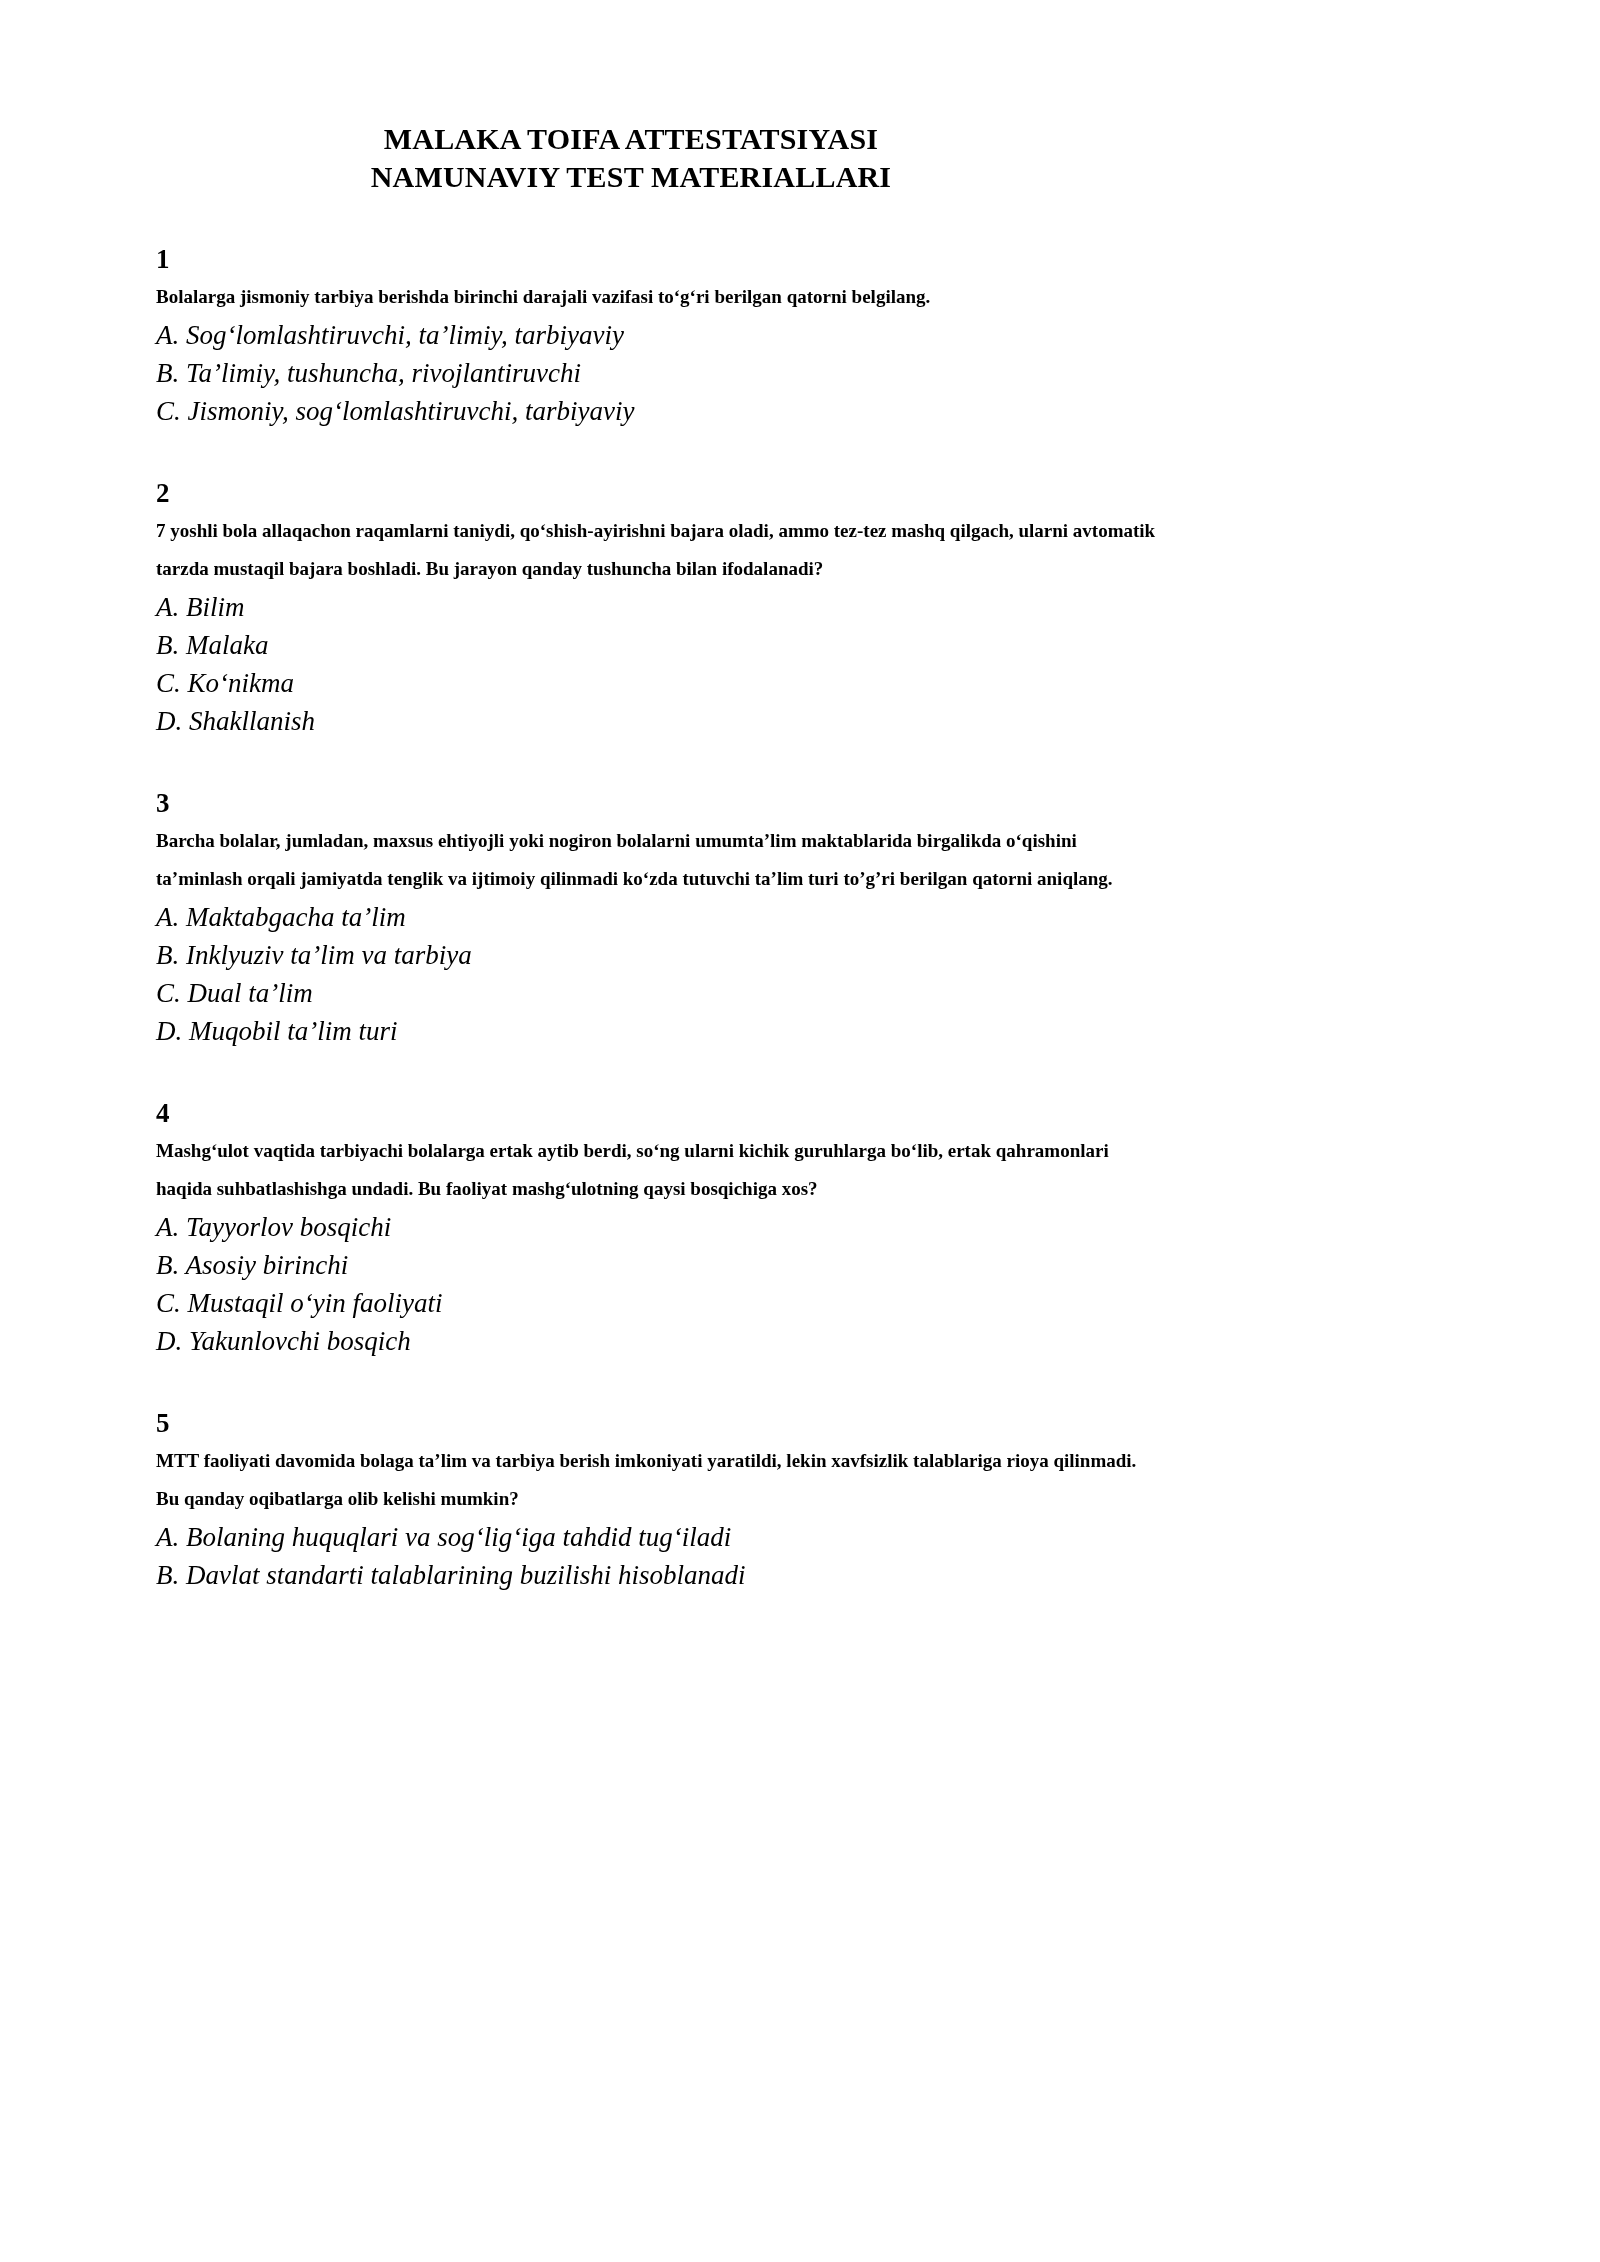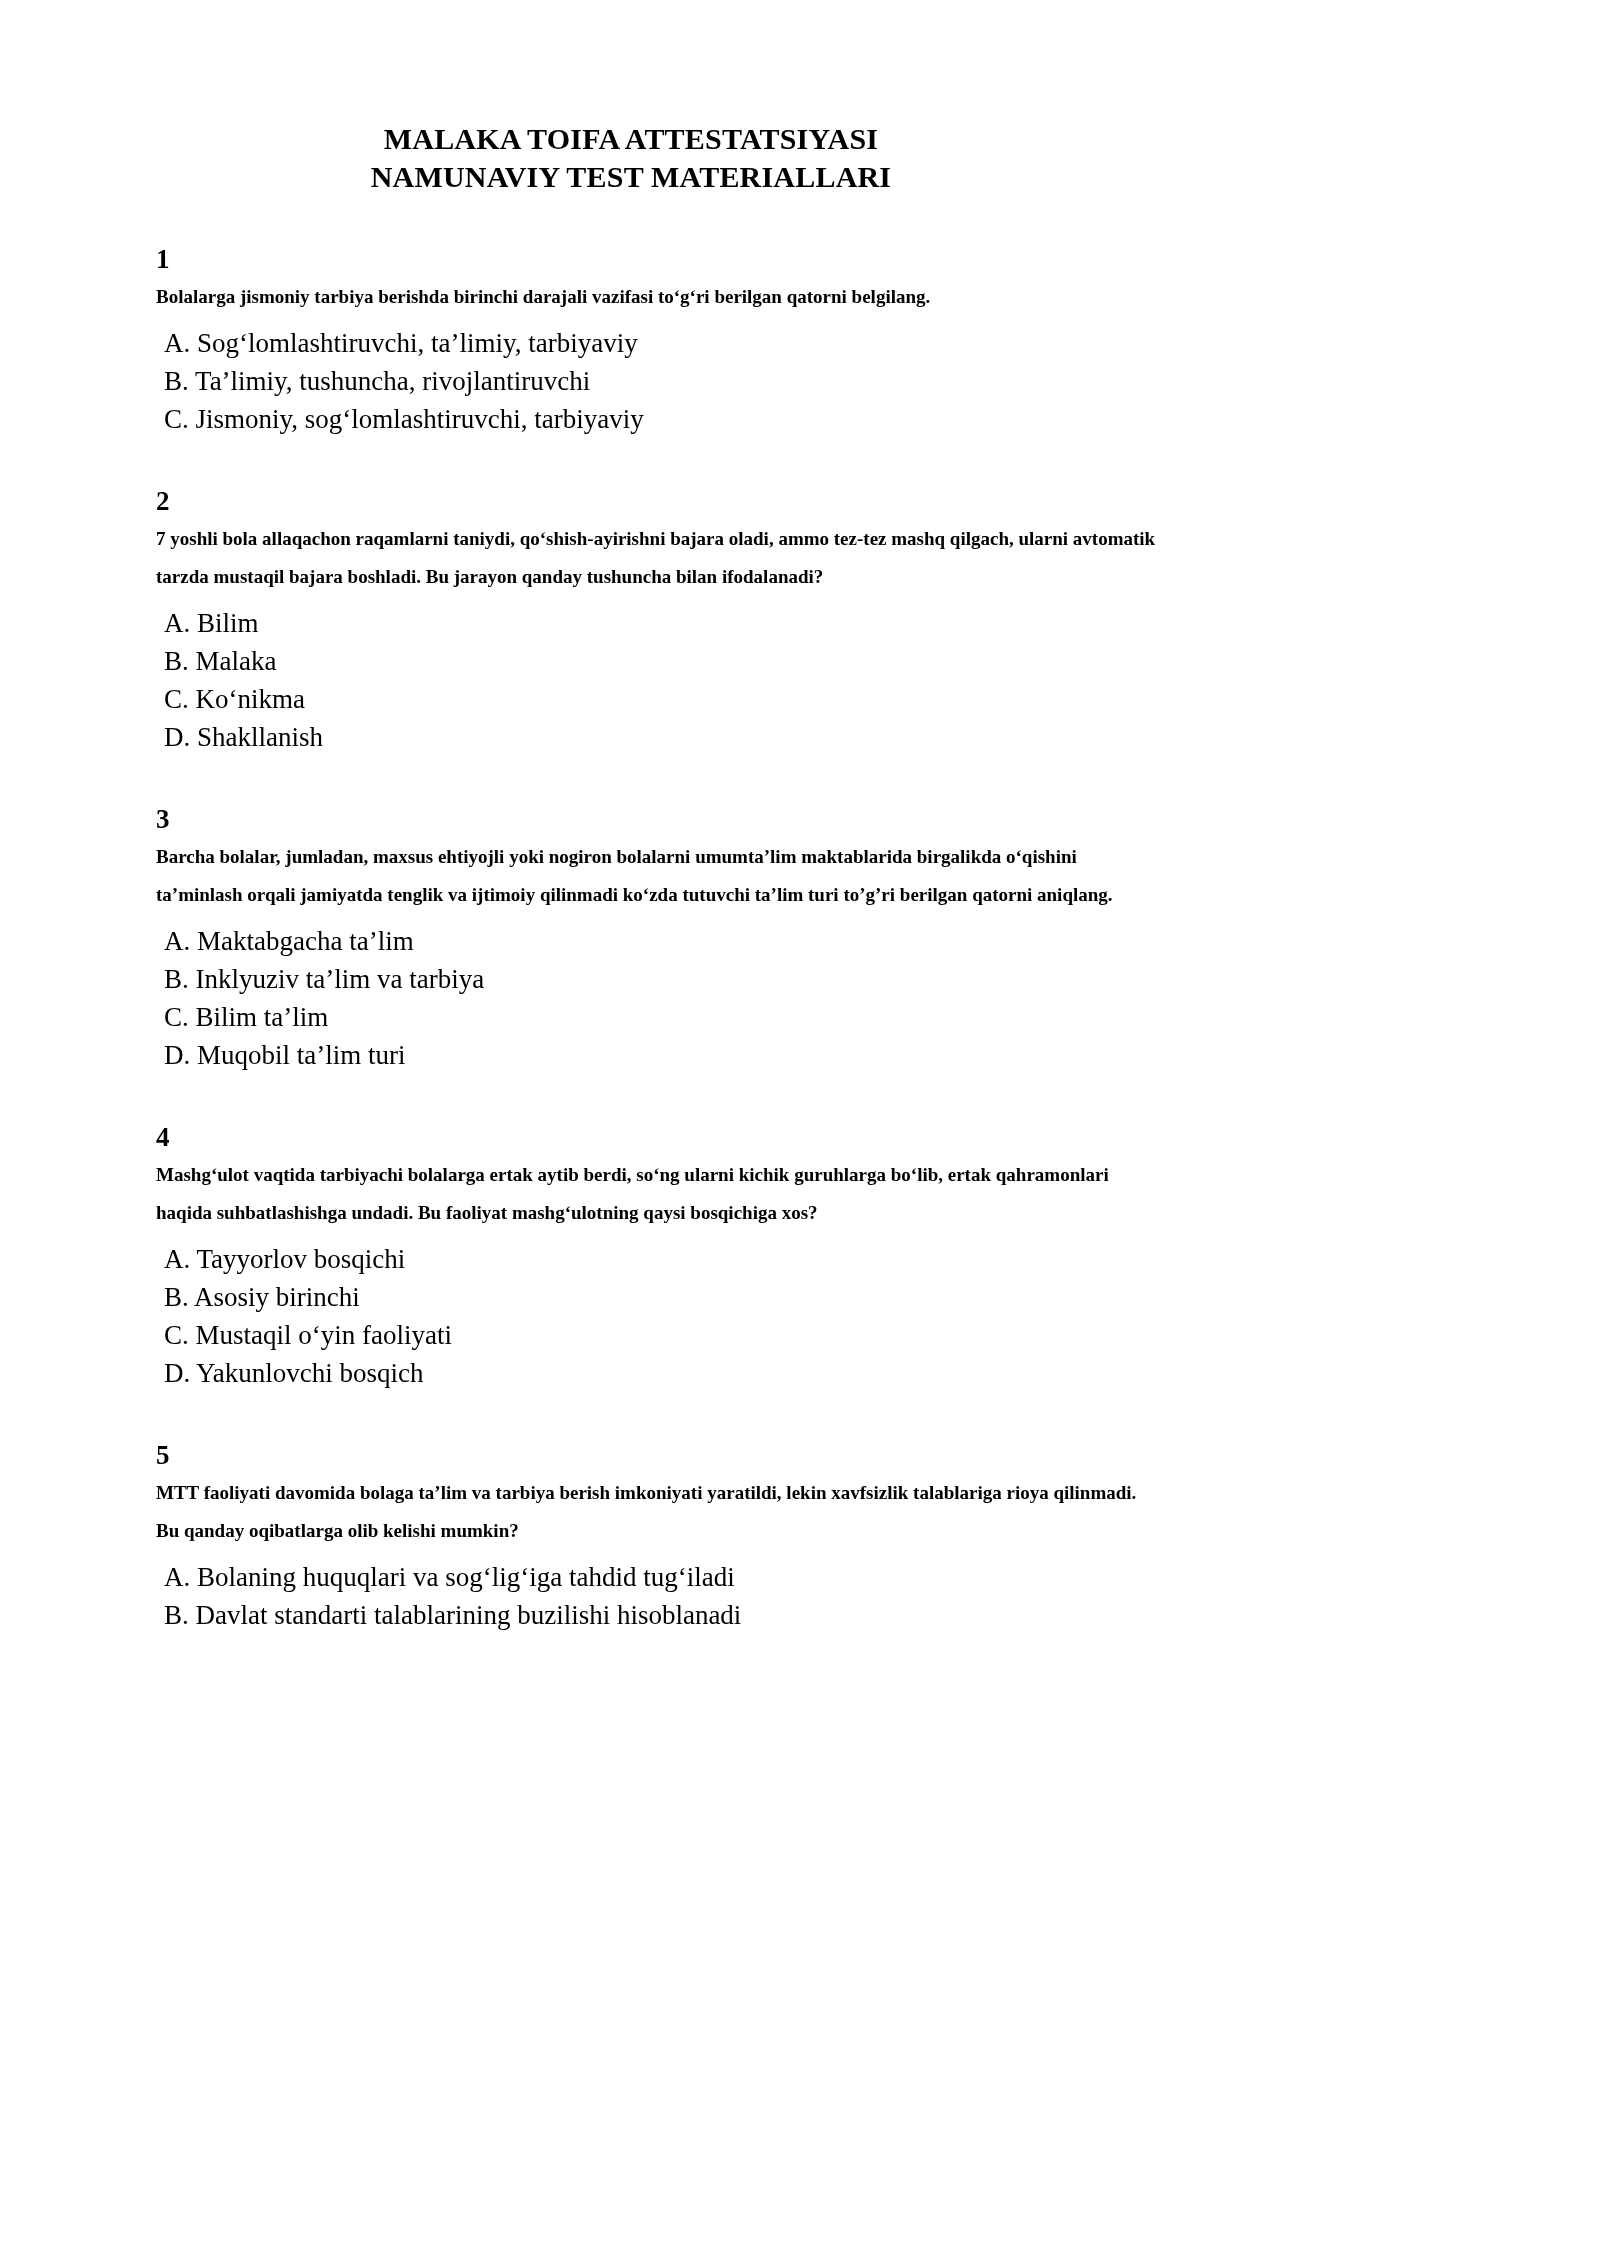--- a/index.html
+++ b/index.html
@@ -56,22 +56,23 @@
   .q-text {
     font-weight: bold;
     font-size: 19px;
     line-height: 38px;
     margin: 0;
     width: 1000px;
     text-align: left;
   }
   .options {
     list-style: none;
-    margin: 8px;
+    margin: 0;
     padding: 0;
+    font-style: italic;
   }
   .option {
     font-weight: normal;
     font-size: 27px;
     line-height: 38px;
     margin: 0;
     white-space: pre;
   }
 </style>
 </head>
@@ -105,21 +106,21 @@
         <li class="option">D. Shakllanish</li>
       </ul>
     </section>
 
     <section class="question-block">
       <p class="q-number">3</p>
       <p class="q-text">Barcha bolalar, jumladan, maxsus ehtiyojli yoki nogiron bolalarni umumta’lim maktablarida birgalikda o‘qishini ta’minlash orqali jamiyatda tenglik va ijtimoiy qilinmadi ko‘zda tutuvchi ta’lim turi to’g’ri berilgan qatorni aniqlang.</p>
       <ul class="options">
         <li class="option">A. Maktabgacha ta’lim</li>
         <li class="option">B. Inklyuziv ta’lim va tarbiya</li>
-        <li class="option">C. Bilim ta’lim</li>
+        <li class="option">C. Dual ta’lim</li>
         <li class="option">D. Muqobil ta’lim turi</li>
       </ul>
     </section>
 
     <section class="question-block">
       <p class="q-number">4</p>
       <p class="q-text">Mashg‘ulot vaqtida tarbiyachi bolalarga ertak aytib berdi, so‘ng ularni kichik guruhlarga bo‘lib, ertak qahramonlari haqida suhbatlashishga undadi. Bu faoliyat mashg‘ulotning qaysi bosqichiga xos?</p>
       <ul class="options">
         <li class="option">A. Tayyorlov bosqichi</li>
         <li class="option">B. Asosiy birinchi</li>

